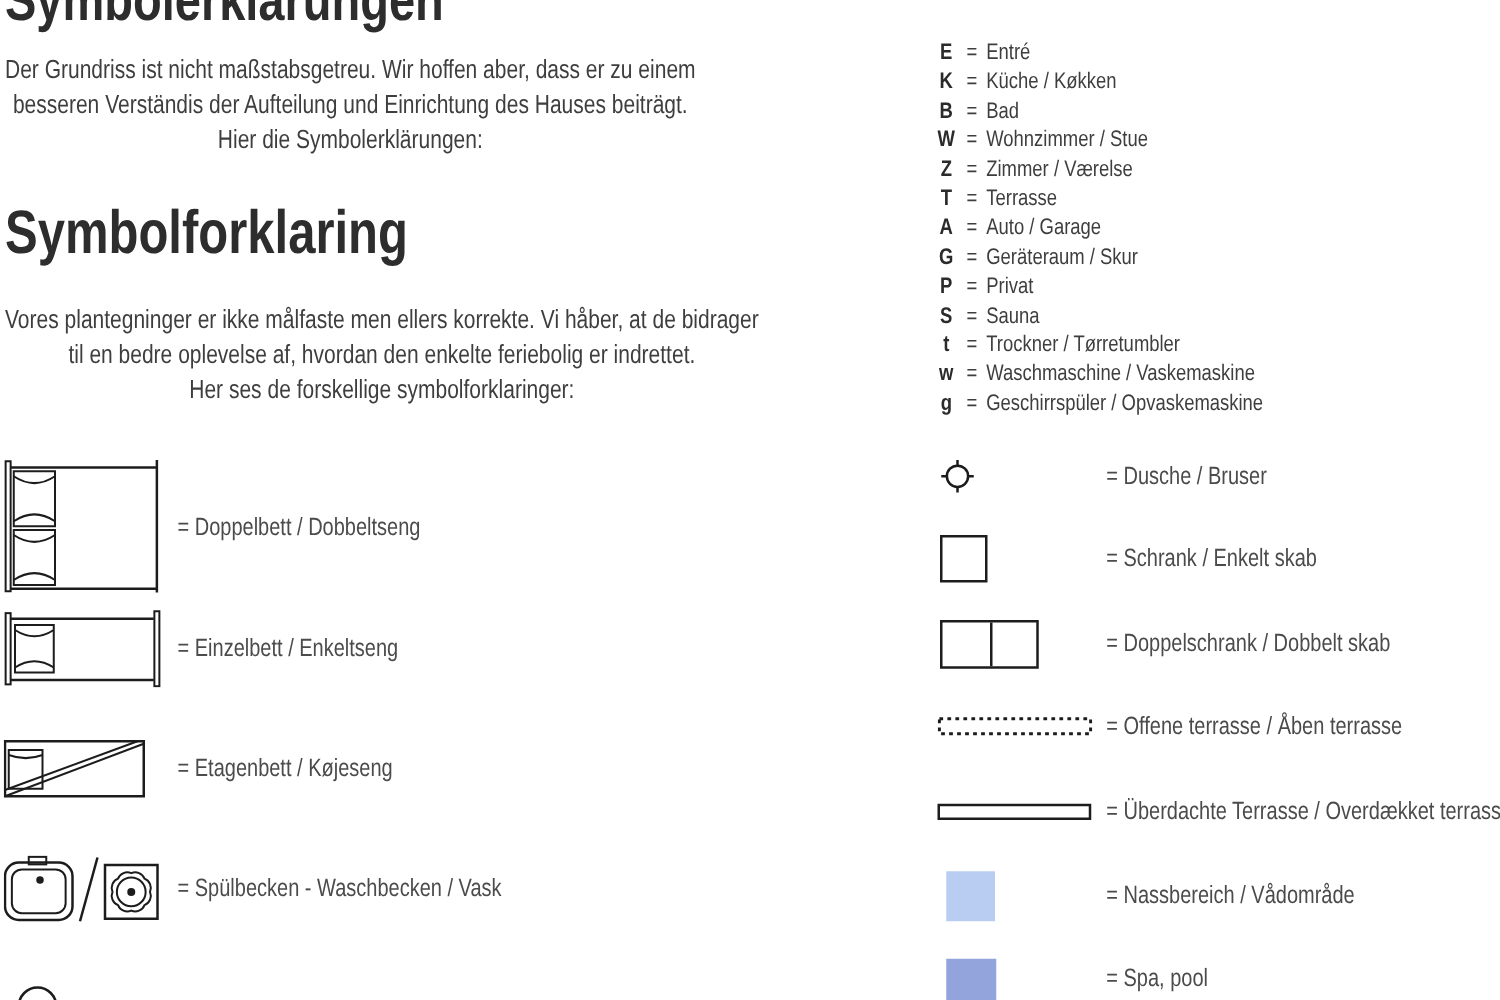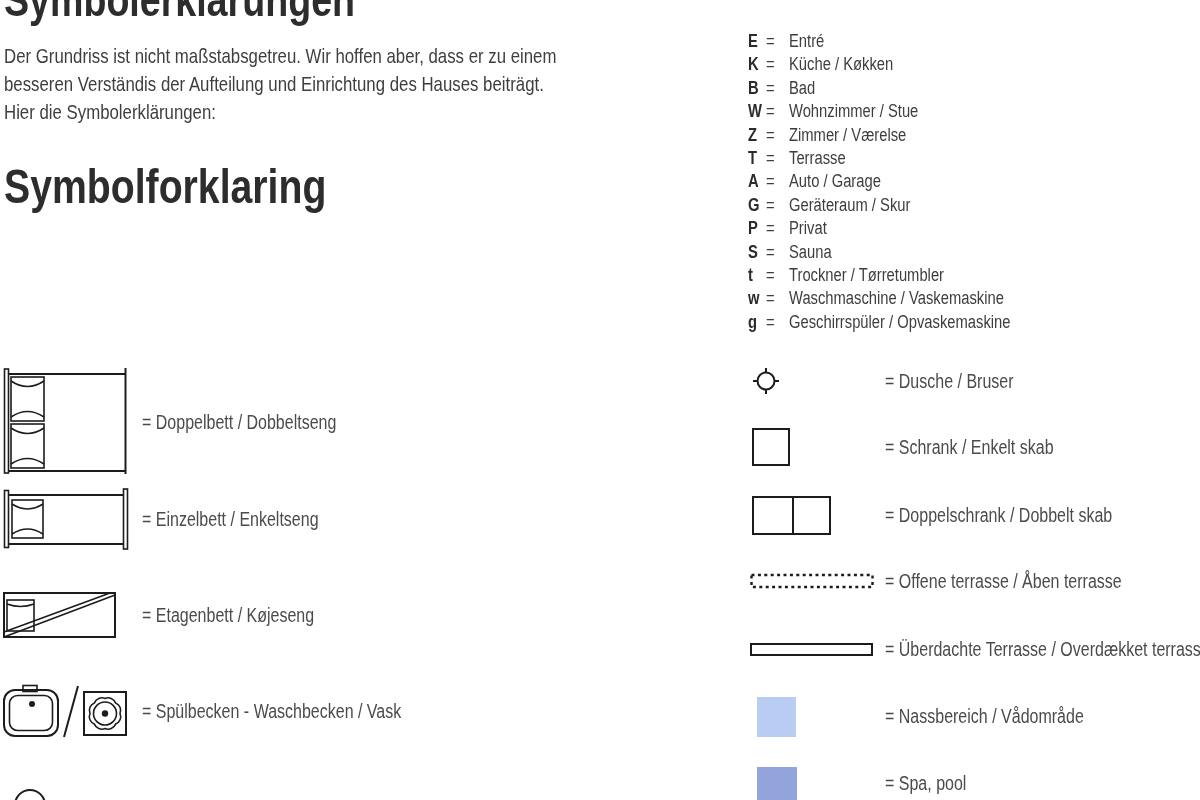--- a/index.html
+++ b/index.html
@@ -1,18 +1,18 @@
 <!DOCTYPE html>
 <html><head>
 <meta charset="utf-8">
 <style>
   html,body{margin:0;padding:0;background:#fff;}
   .page{
     position:relative;width:1200px;height:800px;overflow:hidden;background:#ffffff;
-    font-family:"Liberation Sans", sans-serif;color:#3e3e3e;
+    font-family:"Liberation Sans", sans-serif;color:#3e3e3e;text-align:center;
   }
   .cond{transform:scaleX(0.8);transform-origin:0 0;white-space:nowrap;}
   .h1{
     position:absolute;left:4px;top:-25px;margin:0;font-size:47px;line-height:50px;
     font-weight:700;color:#2d2d2d;letter-spacing:0;
   }
   .h2{
     position:absolute;left:4px;top:160px;margin:0;font-size:49px;line-height:52px;
     font-weight:700;color:#2d2d2d;
   }
@@ -45,20 +45,25 @@
   <h1 class="h1 cond">Symbolerklärungen</h1>
 
   <div class="para" style="top:42px;">
     <div class="pline">Der Grundriss ist nicht maßstabsgetreu. Wir hoffen aber, dass er zu einem</div>
     <div class="pline">besseren Verständis der Aufteilung und Einrichtung des Hauses beiträgt.</div>
     <div class="pline">Hier die Symbolerklärungen:</div>
   </div>
 
   <h2 class="h2 cond">Symbolforklaring</h2>
 
+  <div class="para" style="top:242px;">
+    <div class="pline">Vores plantegninger er ikke målfaste men ellers korrekte. Vi håber, at de bidrager</div>
+    <div class="pline">til en bedre oplevelse af, hvordan den enkelte feriebolig er indrettet.</div>
+    <div class="pline">Her ses de forskellige symbolforklaringer:</div>
+  </div>
 
   <div class="icon-abs" style="left:3px;top:367px;">
     <svg width="126" height="108" viewBox="0 0 126 108">
       <rect class="thin" x="1.5" y="2" width="4" height="104"></rect>
       <line class="stroke" x1="5.5" y1="7" x2="122" y2="7"></line>
       <line class="stroke" x1="5.5" y1="104" x2="122" y2="104"></line>
       <line class="stroke" x1="122.5" y1="1" x2="122.5" y2="107"></line>
       <rect class="thin" x="8" y="10" width="33" height="44"></rect>
       <path class="thin" d="M8 14 Q24.5 25 41 14"></path>
       <path class="thin" d="M8 50 Q24.5 39 41 50"></path>

